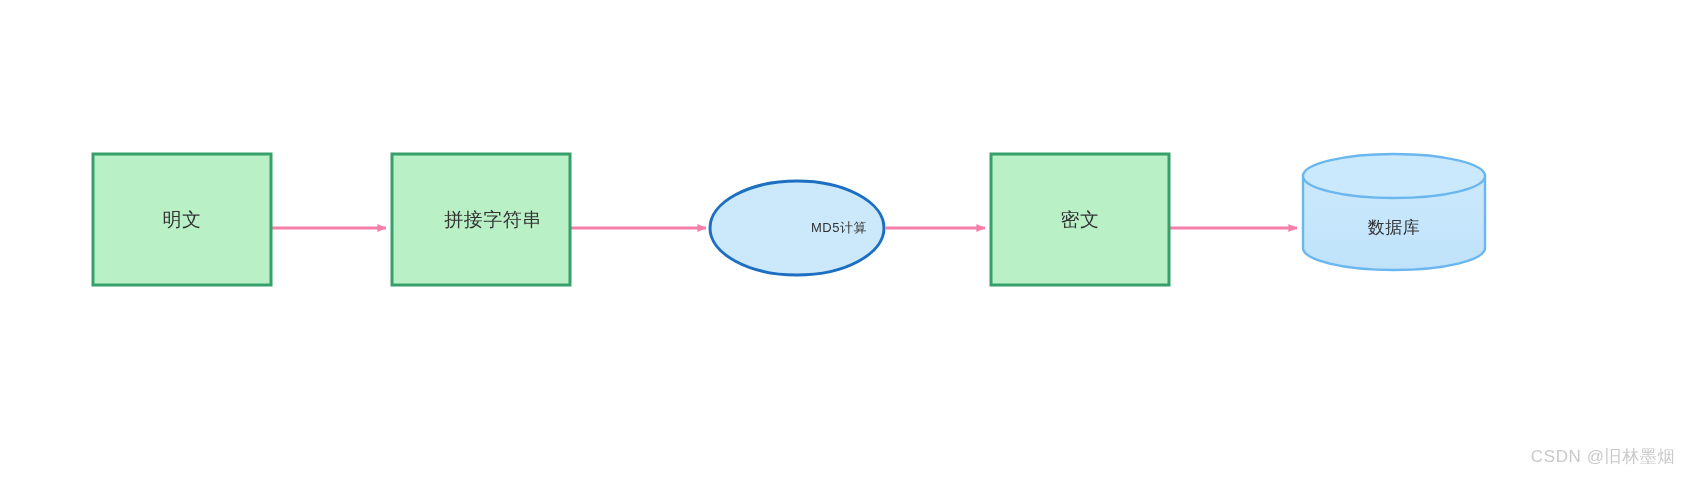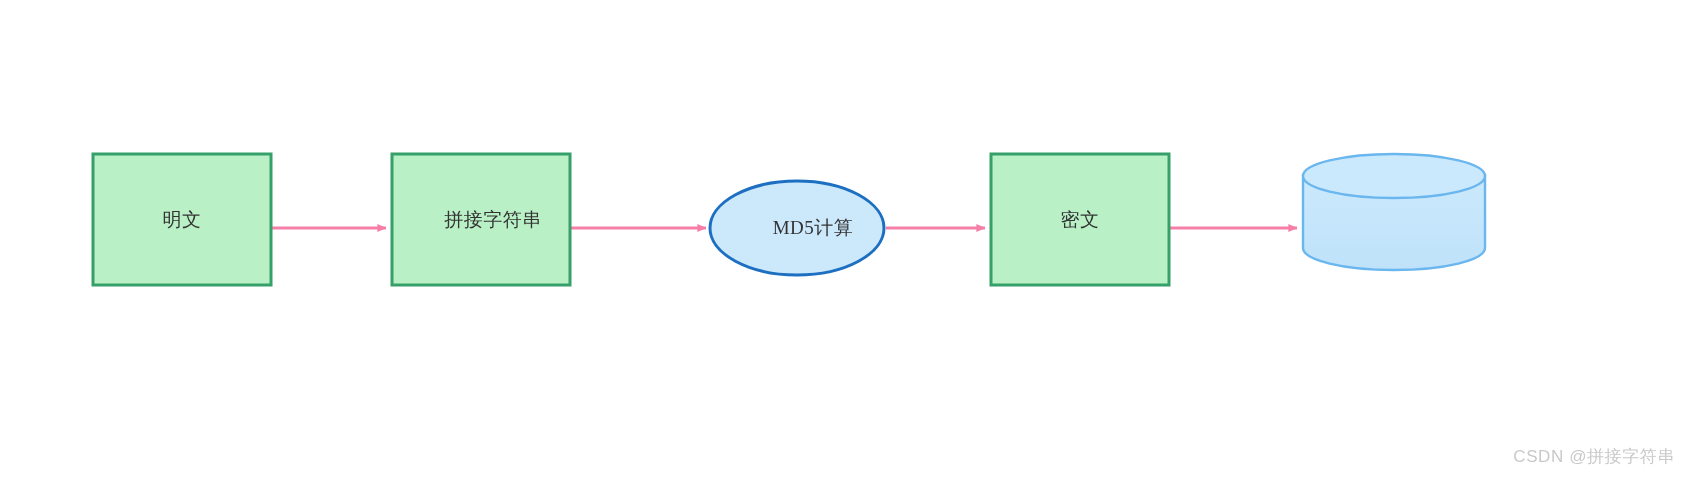--- a/index.html
+++ b/index.html
@@ -82,20 +82,21 @@
         <path d="M1303,176 L1303,248 A91,22 0 0,0 1485,248 L1485,176 Z" fill="url(#cylGrad)" stroke="#6ab6ef" stroke-width="2.4"></path>
         <ellipse cx="1394" cy="176" rx="91" ry="22" fill="#cbe9fc" stroke="#6ab6ef" stroke-width="2.4"></ellipse>
       </g>
     </g>
   </svg>
 
   <div class="node-label" style="left:93px; top:154px; width:178px; height:131px;">明文</div>
 
   <div class="node-label" style="left:404px; top:154px; width:178px; height:131px;">拼接字符串</div>
 
-  <div class="node-label" style="left:726px; top:181px; width:174px; height:94px; font-size:19px;font-family:Liberation Serif, serif;">MD5计算</div>
+  <div class="node-label" style="left:752px; top:181px; width:174px; height:94px; font-size:13px;">MD5计算</div>
 
   <div class="node-label" style="left:991px; top:154px; width:178px; height:131px;font-family:Liberation Serif, serif;">密文</div>
 
+  <div class="node-label" style="left:1303px; top:185px; width:182px; height:85px; font-size:17px;">数据库</div>
 
-  <div class="watermark">CSDN @拼接字符串</div>
+  <div class="watermark">CSDN @旧林墨烟</div>
 
 </div>
 
 </body></html>

